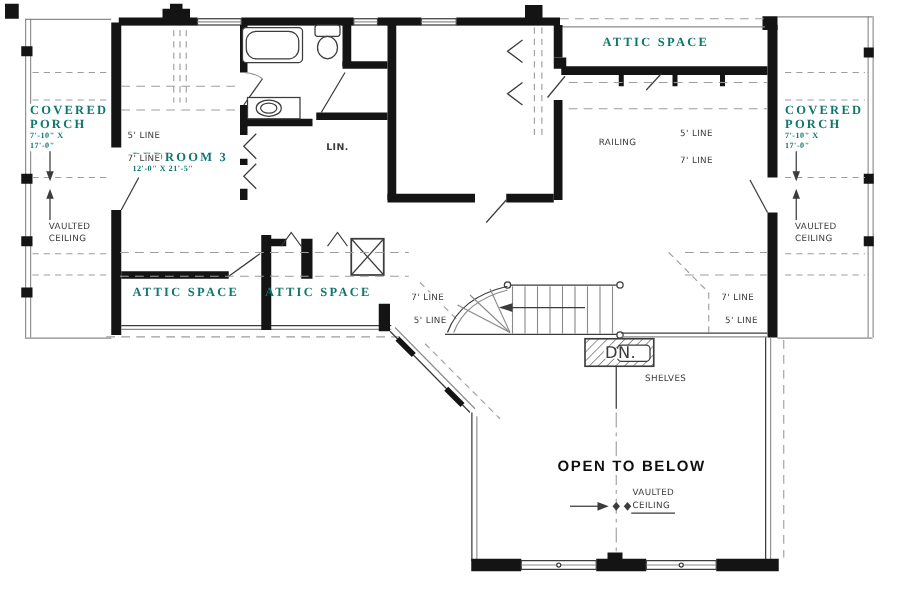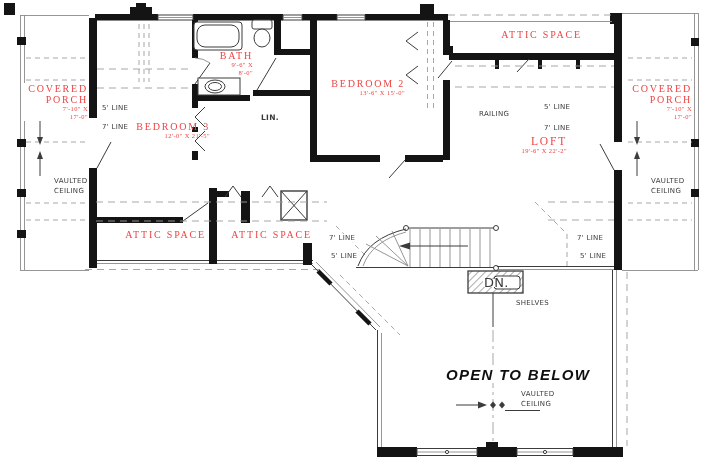--- a/index.html
+++ b/index.html
@@ -14,31 +14,31 @@
   .thin { stroke:#8a8a8a; stroke-width:0.9; fill:none; }
   .dash { stroke:#9d9d9d; stroke-width:0.9; fill:none; stroke-dasharray:7 5; }
   .dash2{ stroke:#9d9d9d; stroke-width:0.9; fill:none; stroke-dasharray:5 4; }
   .cl   { stroke:#9d9d9d; stroke-width:0.9; fill:none; stroke-dasharray:12 4 3 4; }
   .fix  { stroke:#3c3c3c; stroke-width:1; fill:#ffffff; }
   .arrow{ fill:#3c3c3c; stroke:none; }
 
   
   .lbl { position:absolute; font-family:"DejaVu Sans", sans-serif; font-size:7px; line-height:8px;
          color:#3a3a3a; letter-spacing:0.3px; white-space:nowrap; background:#fff; padding:0 1px;margin-top:40px; }
-  .room { position:absolute; text-align:right; font-family:"Liberation Serif", serif;
-          font-weight:normal; color:#ef4444; background:transparent; }
+  .room { position:absolute; text-align:left; font-family:"Liberation Serif", serif;
+          font-weight:bold; color:#0f766e; background:transparent; }
   .room .nm { font-size:10px; letter-spacing:1.8px; line-height:11px; white-space:nowrap; }
   .room .dm { font-size:6.5px; letter-spacing:0.4px; line-height:8px; white-space:nowrap; }
   .room.big .nm { font-size:11.5px; }
   .room.bg .nm, .room.bg .dm { background:#fff; }
   .otb { position:absolute; font-family:"Liberation Sans", sans-serif; font-weight:bold;
-         font-size:15px; letter-spacing:1.3px; color:#0f0f0f; background:#fff; padding:0 2px;
-         white-space:nowrap;font-style:italic; }
+         font-size:12px; letter-spacing:1.3px; color:#0f0f0f; background:#fff; padding:0 2px;
+         white-space:nowrap; }
   .vc { position:absolute; font-family:"DejaVu Sans", sans-serif; font-size:7px; line-height:9.5px;
-        color:#3a3a3a; letter-spacing:0.3px; white-space:nowrap; background:#fff;margin-left:15px; }
+        color:#3a3a3a; letter-spacing:0.3px; white-space:nowrap; background:#fff; }
 </style>
 </head>
 <body>
 
 <div class="stage">
 
 <svg width="725" height="474" viewBox="0 0 725 474">
   <defs>
     <pattern id="hatch" width="5" height="5" patternUnits="userSpaceOnUse" patternTransform="rotate(45)">
       <rect width="5" height="5" fill="#fff"></rect>
@@ -316,39 +316,26 @@
   <div class="nm">PORCH</div>
   <div class="dm">7'-10" X</div>
   <div class="dm">17'-0"</div>
 </div>
 
 <div class="room" style="left:106px; top:121px; width:104px;">
   <div class="nm">BEDROOM 3</div>
   <div class="dm">12'-0" X 21'-5"</div>
 </div>
 
-<div class="room" style="left:197px; top:50px; width:56px;">
-  <div class="nm">BATH</div>
-  <div class="dm">9'-6" X</div>
-  <div class="dm">8'-0"</div>
-</div>
-
-<div class="room" style="left:300px; top:78px; width:105px;">
-  <div class="nm">BEDROOM 2</div>
-  <div class="dm">13'-6" X 15'-0"</div>
-</div>
+
 
 <div class="room" style="left:482px; top:29px; width:100px;">
   <div class="nm">ATTIC SPACE</div>
 </div>
 
-<div class="room big" style="left:463px; top:136px; width:104px;">
-  <div class="nm">LOFT</div>
-  <div class="dm">19'-6" X 22'-2"</div>
-</div>
 
 <div class="room" style="left:106px; top:229px; width:100px;">
   <div class="nm">ATTIC SPACE</div>
 </div>
 
 <div class="room" style="left:212px; top:229px; width:100px;">
   <div class="nm">ATTIC SPACE</div>
 </div>
 
 <div class="lbl" style="left:101px; top:64px;">5' LINE</div>

